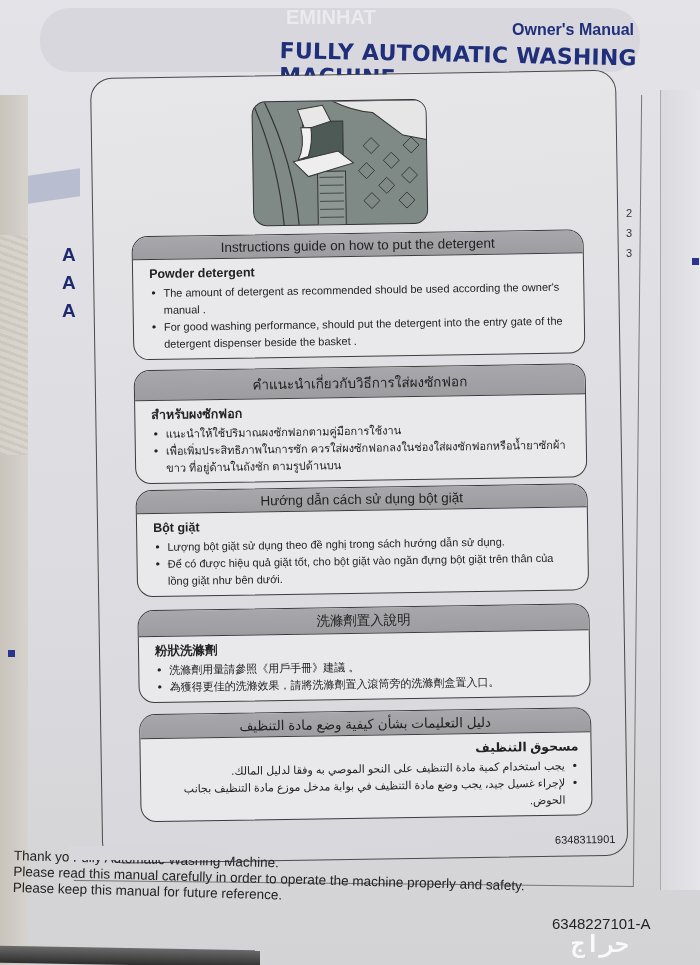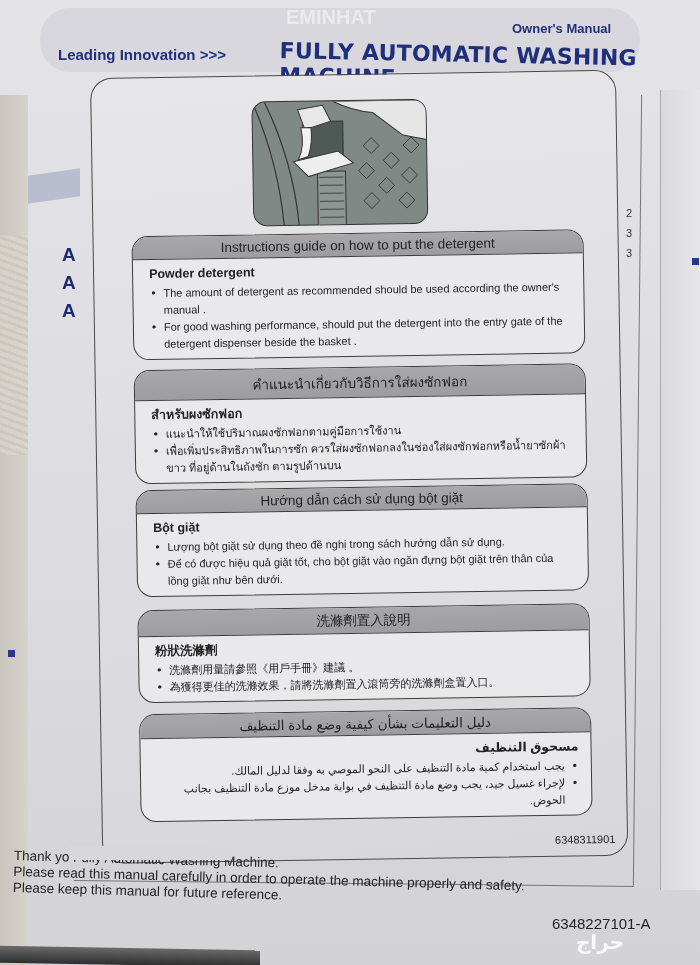--- a/index.html
+++ b/index.html
@@ -50,21 +50,21 @@
       position: absolute; left: 57px; top: 12px;
       color: #1f2f7a; font-weight: bold; font-size: 31px; letter-spacing: 0.5px;
       font-family: "DejaVu Sans", sans-serif;
     }
     .tagline {
       position: absolute; left: 58px; top: 46px;
       color: #1f2f7a; font-weight: bold; font-size: 15px;
     }
     .owners {
       position: absolute; left: 512px; top: 21px;
-      color: #1f2f7a; font-weight: bold; font-size: 13px;
+      color: #1f2f7a; font-weight: bold; font-size: 16px;
     }
     .doc-title {
       position: absolute; left: 280px; top: 38px;
       color: #1f2f7a; font-weight: bold; font-size: 22px; letter-spacing: 0.2px;
       transform: rotate(1.2deg); transform-origin: left top;
       font-family: "DejaVu Sans", sans-serif;
     }
     .ghost-title {
       position: absolute; left: 286px; top: 6px; color: #f0f0f3; font-size: 20px; font-weight: bold;
       opacity: .8;
@@ -122,22 +122,22 @@
     .bottom-text div { white-space: nowrap; }
     .thank-mask {
       position: absolute; left: 64px; top: 842px; width: 390px; height: 18px;
       background: #dcdce0;
     }
     .part-no-outer {
       position: absolute; left: 552px; top: 915px; color: #222; font-size: 15px;
     }
     .watermark {
       position: absolute; left: 525px; top: 930px; width: 150px; height: 30px;
-      color: rgba(255,255,255,0.85); font-size: 20px; font-weight: bold;
-      text-align: center; letter-spacing: 4px;
+      color: rgba(255,255,255,0.85); font-size: 24px; font-weight: bold;
+      text-align: center; letter-spacing: 4px; font-family: Liberation Mono, monospace;
     }
     .dark-corner {
       position: absolute; left: 0; top: 948px; width: 260px; height: 17px;
       background: linear-gradient(180deg, #6a6a6a, #2e2e2e);
       transform: skewY(1deg);
     }
   </style>
 </head>
 <body>
 
@@ -145,21 +145,20 @@
   <div class="left-strip">
       <div class="stain"></div>
     </div>
   <div class="cover-blueband"></div>
   <div class="cover-rightedge"></div>
   <div class="blue-dot" style="left:692px;top:258px"></div>
   <div class="blue-dot" style="left:8px;top:650px"></div>
 
   <div class="header-band"></div>
   <div class="ghost-title">EMINHAT</div>
-  <div class="tagline">Leading Innovation &gt;&gt;&gt;</div>
   <div class="owners">Owner's Manual</div>
   <div class="doc-title">FULLY AUTOMATIC WASHING MACHINE</div>
 
   <div class="cover-letters">
     <span>A</span>
     <span>A</span>
     <span>A</span>
   </div>
   <div class="cover-nums">
     <span>2</span>

